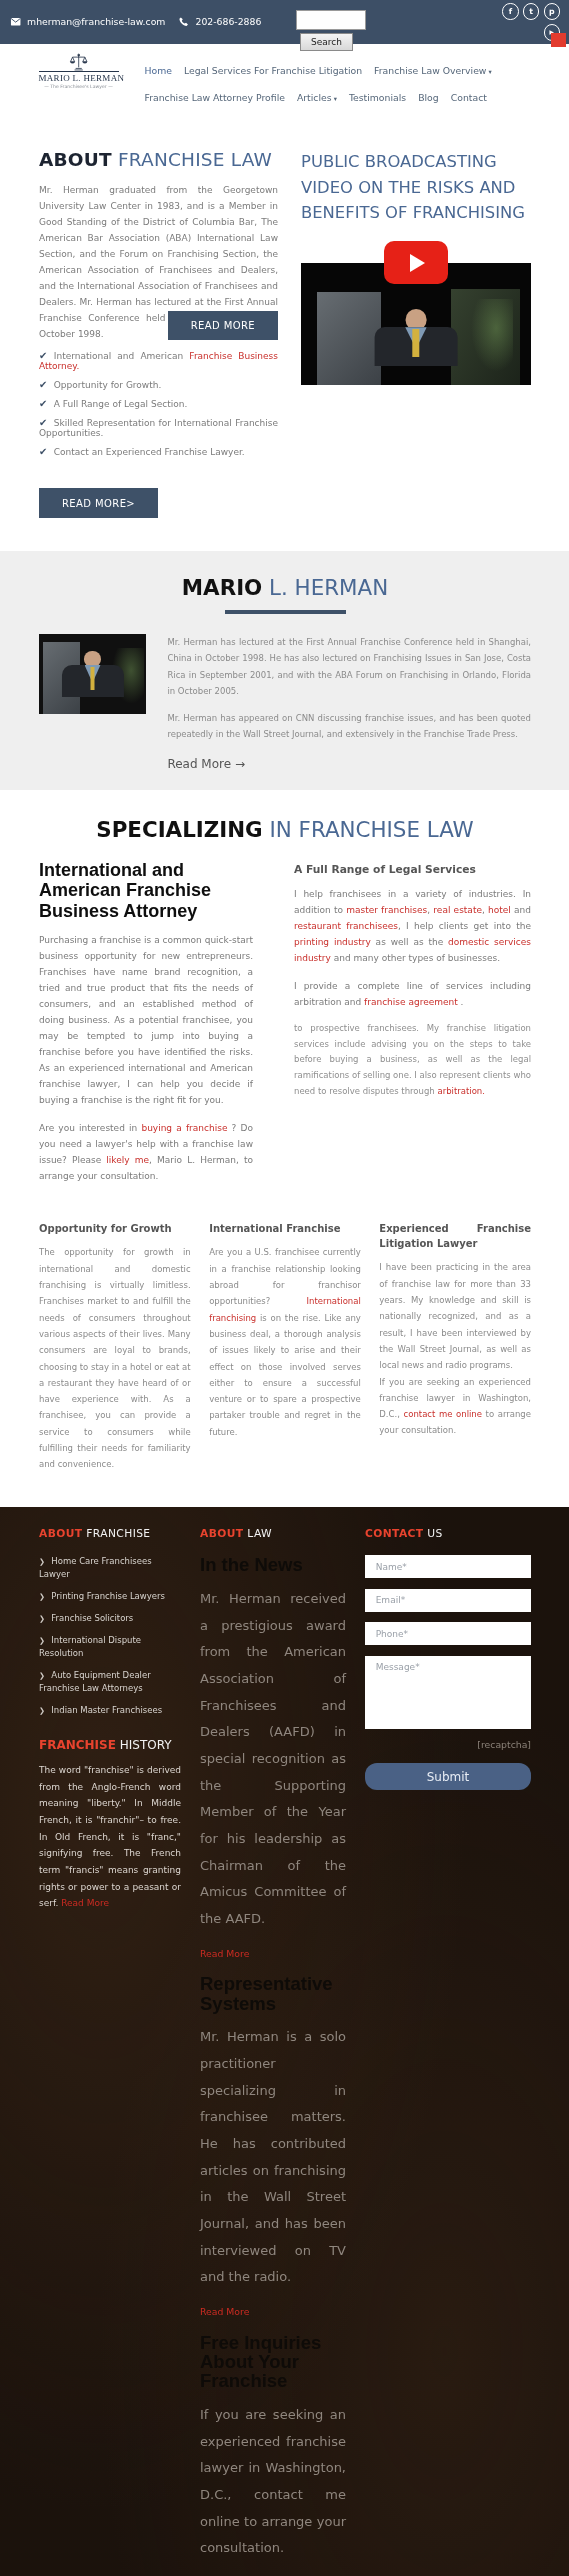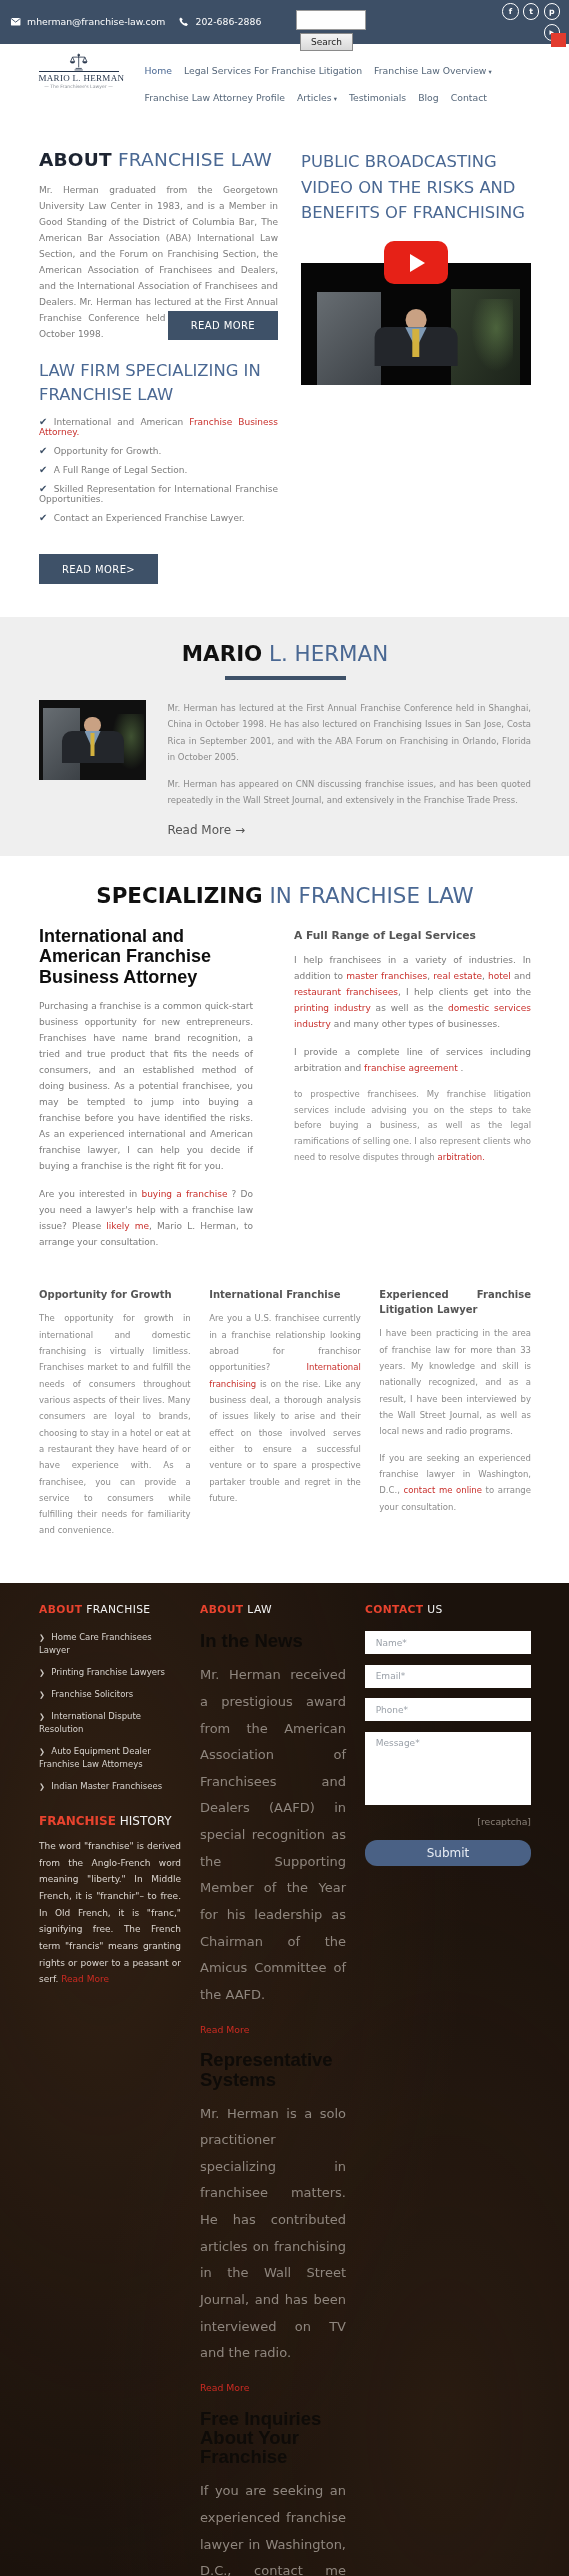--- a/index.html
+++ b/index.html
@@ -79,21 +79,21 @@
   .spec-h2 { text-align:center; font-size:21.4px; font-weight:400; color:#4a6893; }
   .spec-h2 .bold { color:#111; font-weight:700; }
   .spec-grid { display:grid; grid-template-columns: 214px 1fr; column-gap:41px; margin-top:18.5px; }
   .spec-left h3 { font-family:"Liberation Sans", sans-serif; font-size:18px; color:#0e0e0e; line-height:1.12; margin-bottom:11.4px; }
   .spec p { font-size:9px; color:#7b7b7b; line-height:1.78; text-align:justify; margin-bottom:11.4px; }
   .spec-right h4 { font-size:10.7px; color:#555; font-weight:700; margin:2.8px 0 10px; }
   .spec .small { font-size:8.5px; color:#8f8f8f; line-height:1.85; }
 
   .info-grid { display:grid; grid-template-columns:1fr 1fr 1fr; column-gap:18.5px; padding: 4.3px 39px 34px; }
   .info-grid h4 { font-size:10px; color:#555; font-weight:700; margin-bottom:8.5px; text-align:justify; line-height:1.5; }
-  .info-grid p { font-size:8.5px; color:#8b8b8b; line-height:1.92; text-align:justify; margin-bottom:10px; }
+  .info-grid p { font-size:8.5px; color:#8b8b8b; line-height:1.92; text-align:justify; }
 
   
   .dark { background: radial-gradient(ellipse at 18% 25%, rgba(95,62,35,0.30), transparent 55%), radial-gradient(ellipse at 78% 70%, rgba(80,52,30,0.25), transparent 55%), #1b120c; padding: 20px 39px 33px; display:grid; grid-template-columns: 142px 146px 1fr; column-gap:19px; }
   .dk-h { font-size:10.7px; color:#f2f2f2; letter-spacing:0.4px; font-weight:400; margin-bottom:15.7px; }
   .dk-h .red { color:#e8432e; font-weight:700; }
   .dk-list { list-style:none; }
   .dk-list li { font-size:8.5px; color:#d8d4cf; margin-bottom:9.3px; line-height:1.5; cursor:pointer; }
   .chev { color:#cfcac4; font-size:7.1px; margin-right:6.4px; }
   .dk-sub { font-size:12px; margin:21.4px 0 10px; color:#f2f2f2; font-weight:400; }
   .dk-sub .red { color:#e8432e; font-weight:700; }
@@ -200,21 +200,20 @@
     </div>
   </div>
 
   <div class="main">
     <div>
       <h2 class="h-two about-title"><span class="bold">ABOUT</span><span> FRANCHISE LAW</span></h2>
       <p class="about-p">Mr. Herman graduated from the Georgetown University Law Center in 1983, and is a Member in Good Standing of the District of Columbia Bar, The American Bar Association (ABA) International Law Section, and the Forum on Franchising Section, the American Association of Franchisees and Dealers, and the International Association of Franchisees and Dealers. Mr. Herman has lectured at the First Annual Franchise Conference held in Shanghai, China in October 1998.</p>
       <div class="rm-right">
         <span class="btn-blue">READ MORE</span>
       </div>
-      <h2 class="lawfirm-title">LAW FIRM SPECIALIZING IN FRANCHISE LAW</h2>
       <ul class="checklist">
         <li><span class="check">✔</span><span>International and American </span><span class="redtxt">Franchise Business Attorney.</span></li>
         <li><span class="check">✔</span><span>Opportunity for Growth.</span></li>
         <li><span class="check">✔</span><span>A Full Range of Legal Section.</span></li>
         <li><span class="check">✔</span><span>Skilled Representation for International Franchise Opportunities.</span></li>
         <li><span class="check">✔</span><span>Contact an Experienced Franchise Lawyer.</span></li>
       </ul>
       <span class="btn-blue lawfirm-btn">READ MORE&gt;</span>
     </div>
     <div>

